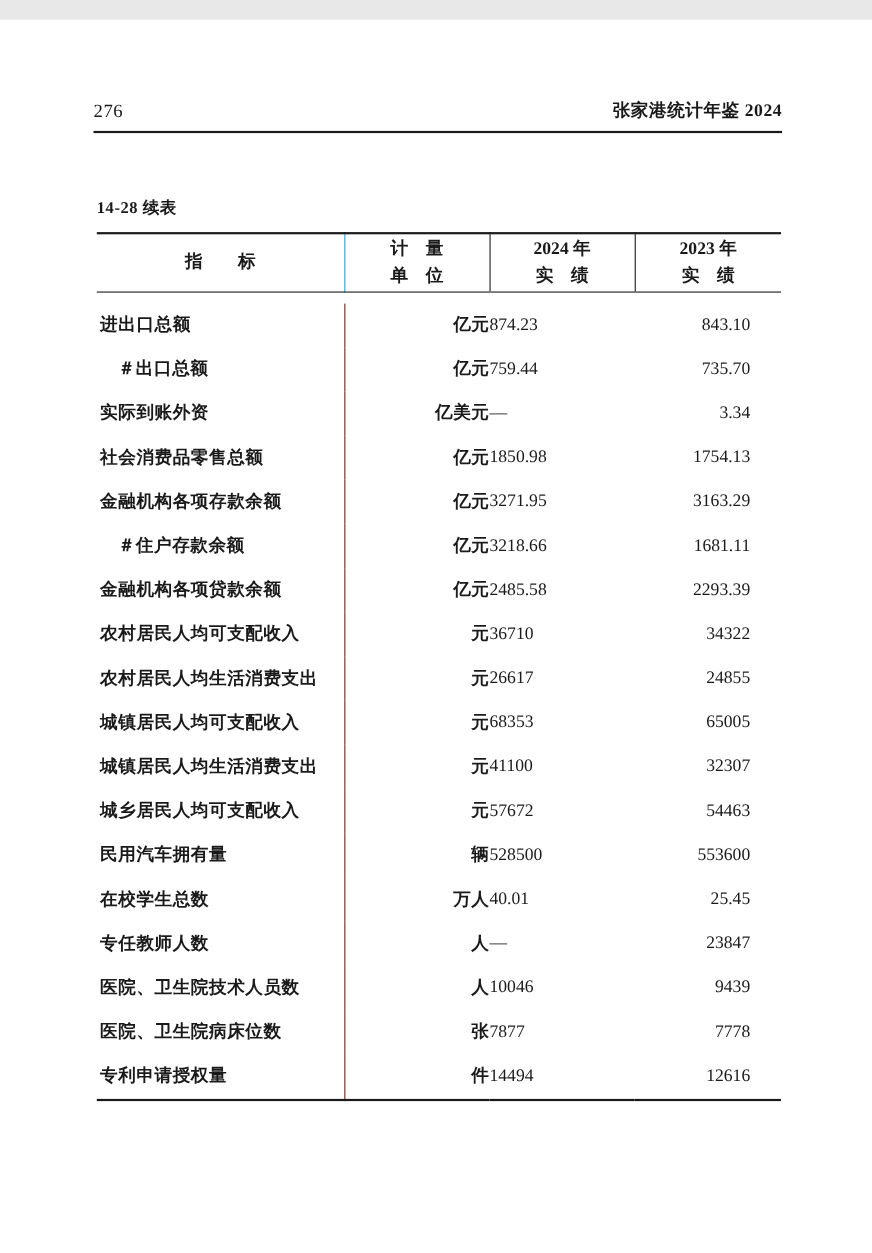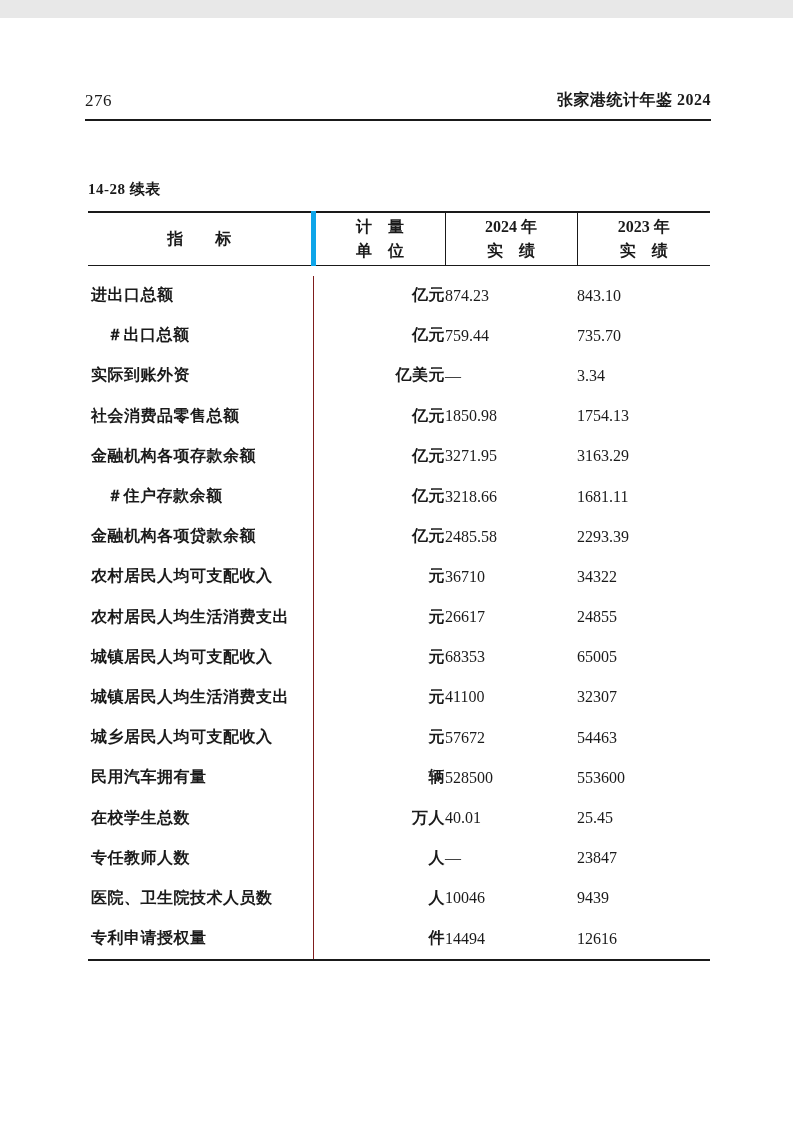--- a/index.html
+++ b/index.html
@@ -60,21 +60,21 @@
   .stat-table thead th {
     height: 52px;
     padding: 0;
     font-weight: 600;
     font-size: 16px;
     line-height: 24px;
     text-align: center;
     vertical-align: middle;
     border-bottom: 1.5px solid #1a1a1a;
   }
-  .stat-table thead th.col-indicator { border-right: 5px solid #0ea5e9; }
+  .stat-table thead th.col-indicator { border-right: 1px solid #0ea5e9; }
   .stat-table thead th.col-y2024 { border-left: 1px solid #1a1a1a; }
   .stat-table thead th.col-y2023 { border-left: 1px solid #1a1a1a; }
   
   .stat-table tbody::before {
     content: "";
     display: table-row;
     height: 10px;
   }
   .stat-table tbody td {
     height: 40.2px;
@@ -93,20 +93,21 @@
     text-align: right;
     font-weight: 700;
     letter-spacing: 0.5px;
   }
   .stat-table td.cell-v2024 {
     text-align: left;
     padding-right: 27px;
     font-weight: 400;
   }
   .stat-table td.cell-v2023 {
+    text-align: right;
     padding-right: 28px;
     font-weight: 400;
   }
 </style>
 </head>
 <body>
 
 <div class="page">
 
   <header class="page-header">
@@ -233,20 +234,26 @@
           <td class="cell-v2024">—</td>
           <td class="cell-v2023">23847</td>
         </tr>
         <tr>
           <td class="cell-indicator">医院、卫生院技术人员数</td>
           <td class="cell-unit">人</td>
           <td class="cell-v2024">10046</td>
           <td class="cell-v2023">9439</td>
         </tr>
         <tr>
+          <td class="cell-indicator">医院、卫生院病床位数</td>
+          <td class="cell-unit">张</td>
+          <td class="cell-v2024">7877</td>
+          <td class="cell-v2023">7778</td>
+        </tr>
+        <tr>
           <td class="cell-indicator">专利申请授权量</td>
           <td class="cell-unit">件</td>
           <td class="cell-v2024">14494</td>
           <td class="cell-v2023">12616</td>
         </tr>
       </tbody>
   </table>
 
 </div>
 

